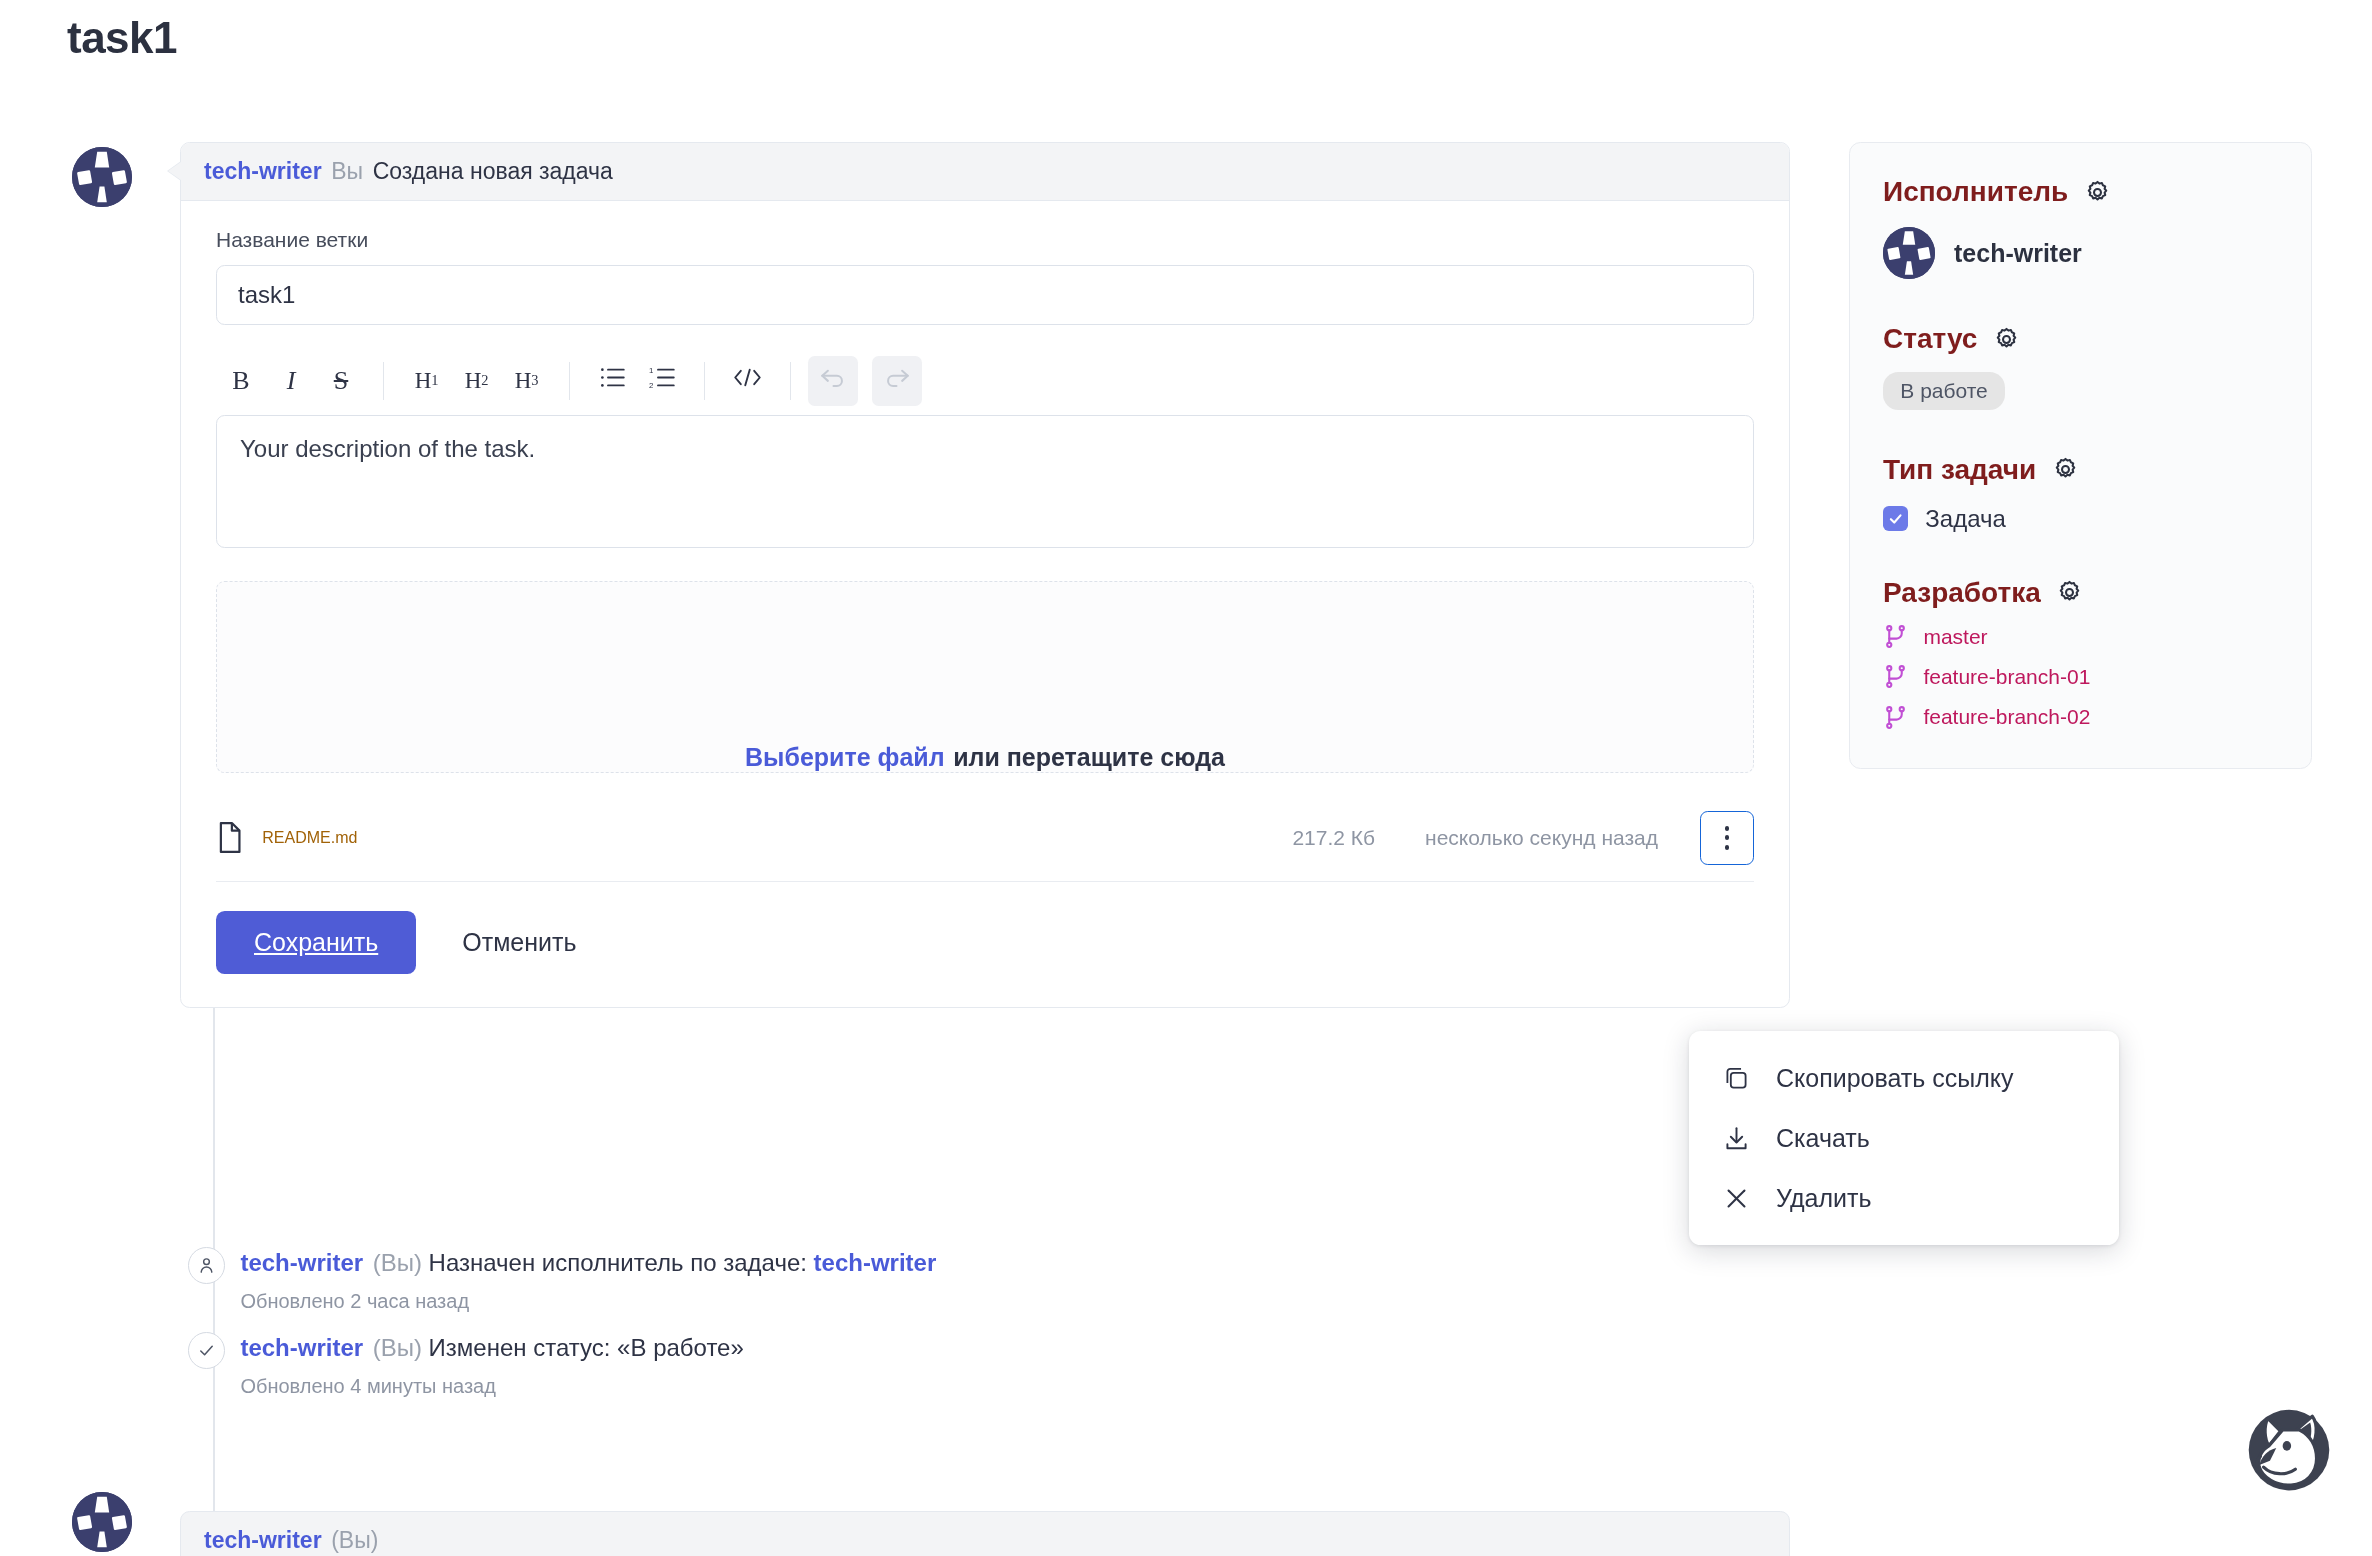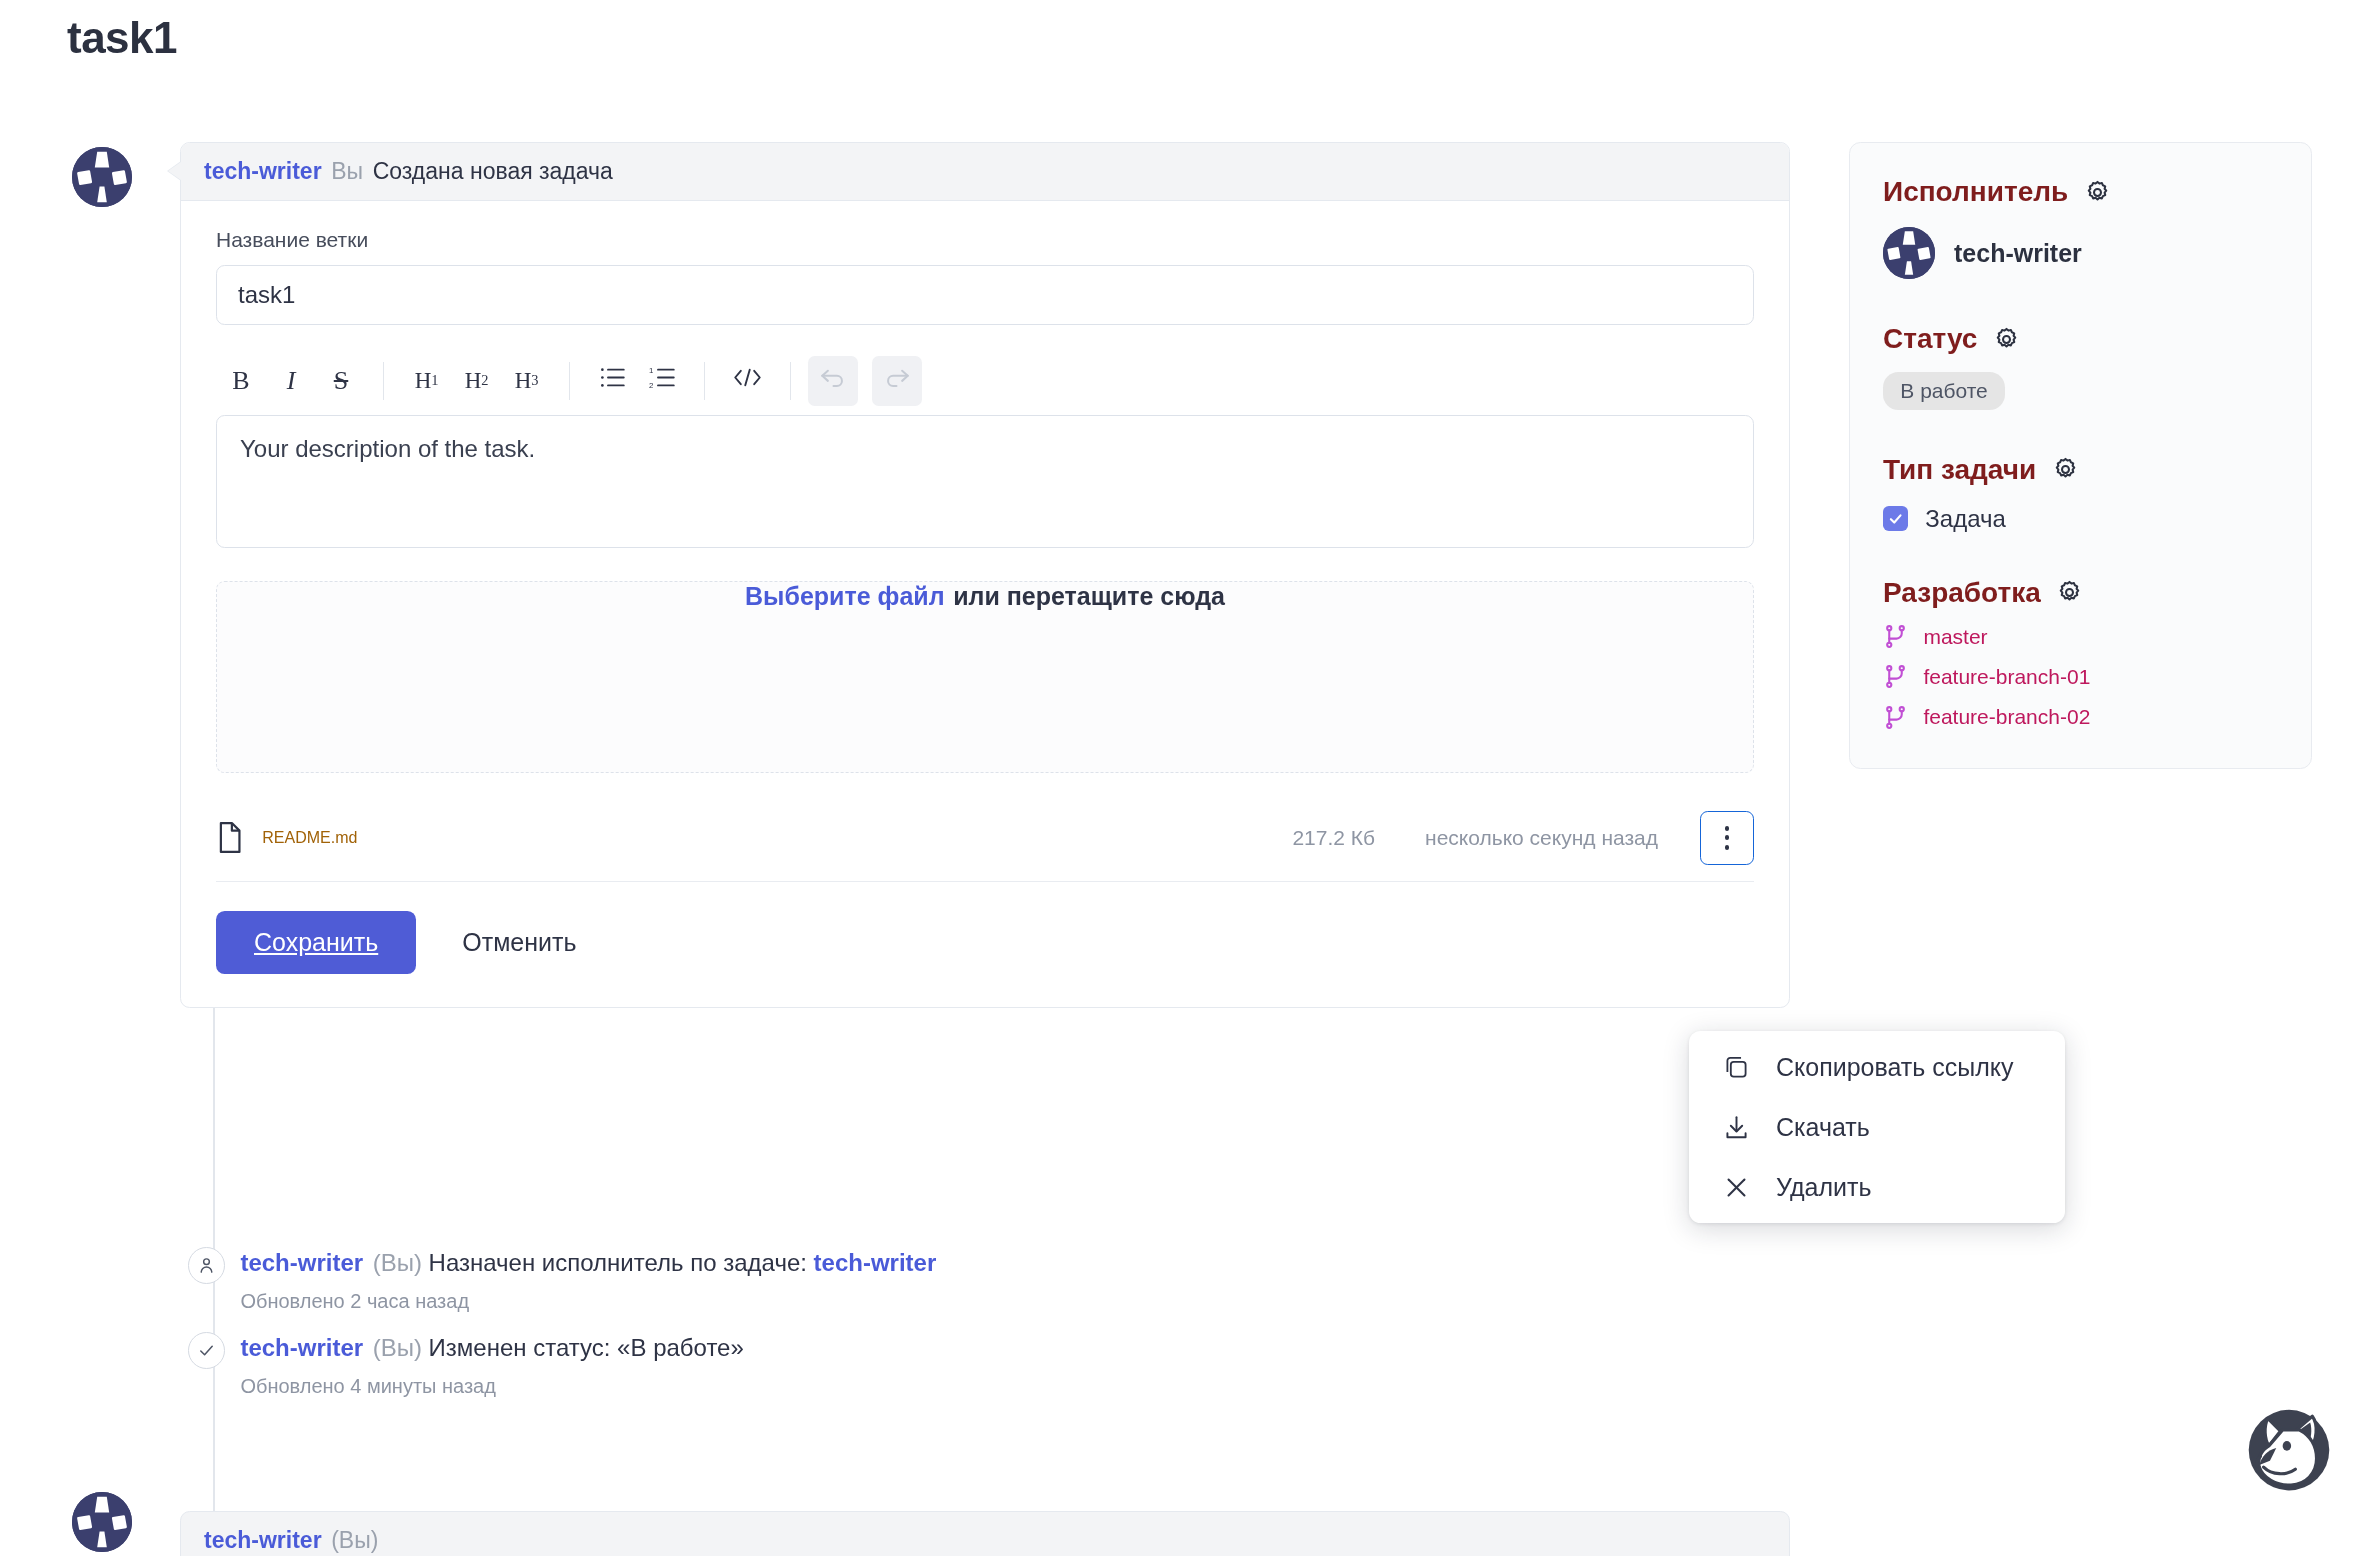--- a/index.html
+++ b/index.html
@@ -105,21 +105,21 @@
     border: 1px solid #dde2ea; border-radius: 8.6px;
     background: #fff; padding: 19px 23px;
     font-size: 24px; color: #3a4050;
   }
 
   
   .dropzone {
     margin-top: 33px; height: 192px;
     border: 1.9px dashed #dde2ea; border-radius: 8.6px;
     background: #fcfcfd;
-    display: flex; align-items: flex-start; justify-content: center;
+    display: flex; align-items: flex-end; justify-content: center;
     font-size: 25px;
   }
   .dz-link { color: #4a5bd8; font-weight: 700; }
   .dz-rest { color: #2e3345; font-weight: 700; margin-left: 8.6px; }
 
   
   .file-row {
     display: flex; align-items: center;
     height: 88px; margin-top: 21px;
     border-bottom: 1px solid #e9ecf1;
@@ -147,24 +147,24 @@
     font-size: 25px; cursor: pointer; font-family: inherit; text-decoration: underline;
   }
   .btn-text {
     background: transparent; border: none; color: #2e3345;
     font-size: 25px; padding: 0 27px; cursor: pointer; font-family: inherit;
   }
 
   
   .menu {
     position: absolute; left: 1689px; top: 1031px;
-    width: 376px; background: #fff;
+    width: 430px; background: #fff;
     border-radius: 11.5px;
     box-shadow: 0 5.8px 27px rgba(26,32,48,.17), 0 1px 3.8px rgba(26,32,48,.10);
-    padding: 6px 0; z-index: 30;
+    padding: 17px 0; z-index: 30;
   }
   .menu-item {
     display: flex; align-items: center; height: 60px;
     padding: 0 33px; font-size: 25px; color: #2e3345; cursor: pointer;
   }
   .menu-item .mi-icon {
     width: 29px; height: 29px; margin-right: 25px;
     display: flex; align-items: center; justify-content: center;
   }
 

